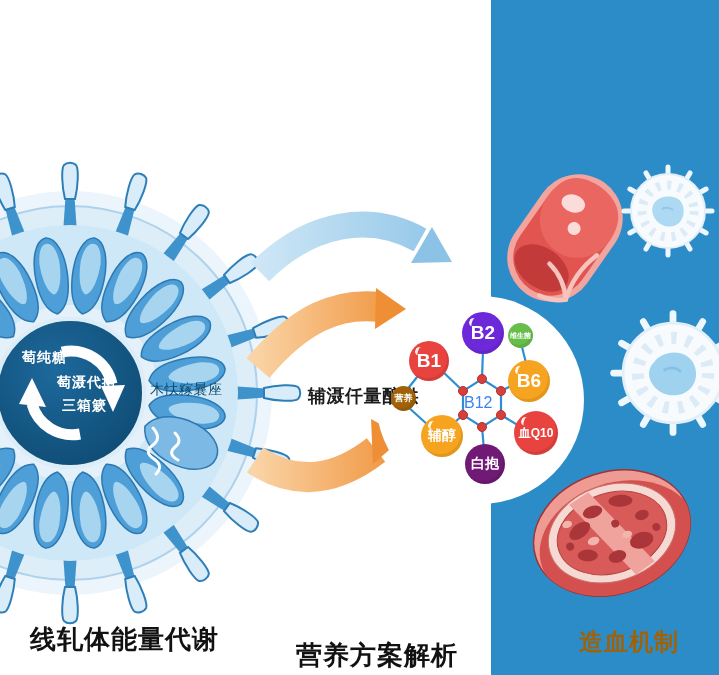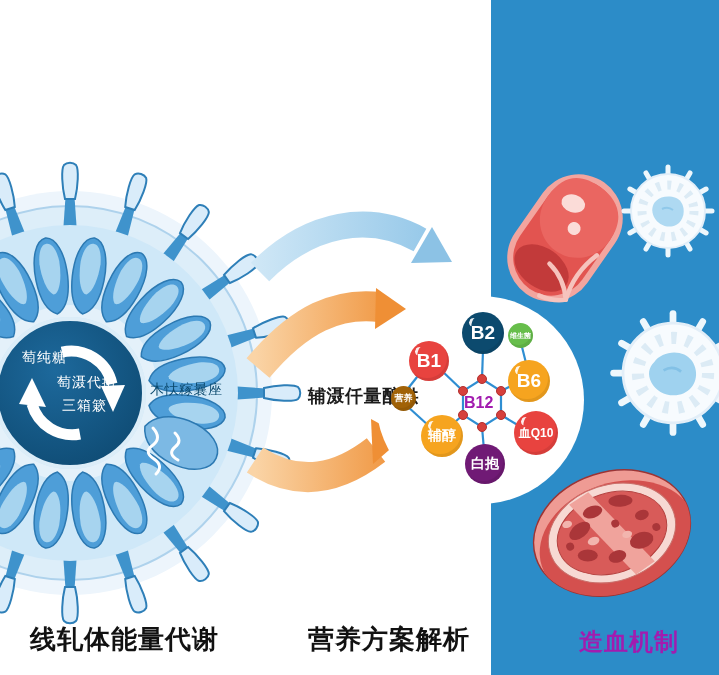--- a/index.html
+++ b/index.html
@@ -8,37 +8,37 @@
   .abs{position:absolute;}
   .blue-panel{left:491px;top:0;width:228px;height:675px;background:#2C8CC8;}
   .art{left:0;top:0;width:719px;height:675px;}
   
   .title{left:22px;top:24px;width:680px;color:#121212;font-weight:900;
          font-size:36px;line-height:50px;letter-spacing:1px;
          font-family:"Liberation Serif","DejaVu Serif",serif;}
   
   .sec-label{top:622px;font-size:26px;font-weight:900;color:#111;letter-spacing:1px;}
   .sec-label.mito{left:30px;}
-  .sec-label.nutri{left:308px;}
-  .sec-label.hema{left:579px;color:#a21caf;font-size:24px;top:626px;}
+  .sec-label.nutri{left:296px;margin-top:16px;}
+  .sec-label.hema{left:579px;color:#a16207;font-size:24px;top:626px;}
   
-  .cyc{color:#fff;font-weight:400;font-size:14px;letter-spacing:1px;}
+  .cyc{color:#fff;font-weight:700;font-size:14px;letter-spacing:1px;}
   .cyc1{left:22px;top:349px;}
   .cyc2{left:15px;top:374px;margin-left:42px;}
   .cyc3{left:62px;top:397px;}
   .membrane{left:150px;top:381px;font-size:14px;font-weight:400;color:#0c4a6e;letter-spacing:0.5px;}
   .flowlab{left:308px;top:384px;font-size:18px;font-weight:800;color:#1b1b1b;letter-spacing:0.5px;}
-  .b12{left:464px;top:394px;font-size:16px;font-weight:700;color:#a21caf;}
+  .b12{left:464px;top:394px;font-size:16px;font-weight:400;color:#3b82f6;}
   
   .node{border-radius:50%;display:flex;align-items:center;justify-content:center;
         color:#fff;font-weight:800;box-shadow:inset -2px -3px 0 rgba(0,0,0,0.08);}
   .node .shine{position:absolute;left:16%;top:14%;width:6px;height:9px;
         border-left:3px solid rgba(255,255,255,.9);border-radius:50%;transform:rotate(18deg);}
   .n-b1 {left:409px;top:341px;width:40px;height:40px;background:#E8433F;font-size:19px;}
-  .n-b2 {left:462px;top:312px;width:42px;height:42px;background:#0c4a6e;font-size:19px;}
+  .n-b2 {left:462px;top:312px;width:42px;height:42px;background:#6d28d9;font-size:19px;}
   .n-vs {left:508px;top:323px;width:25px;height:25px;background:#67BE4B;font-size:7px;}
   .n-b6 {left:508px;top:360px;width:42px;height:42px;background:#F6A41F;font-size:19px;}
   .n-yy {left:391px;top:386px;width:25px;height:25px;background:#a16207;font-size:9px;}
   .n-fc {left:421px;top:415px;width:42px;height:42px;background:#F6A41F;font-size:14px;}
   .n-bb {left:465px;top:444px;width:40px;height:40px;background:#701a75;font-size:14px;}
   .n-q10{left:514px;top:411px;width:44px;height:44px;background:#E8433F;font-size:12px;}
 </style>
 </head>
 <body>
 

